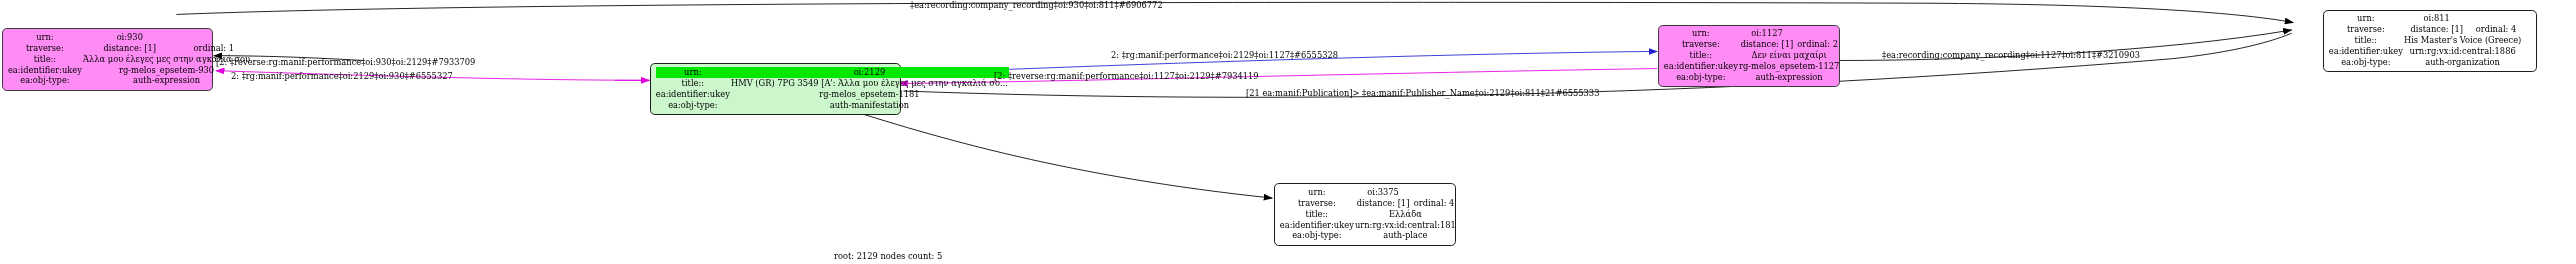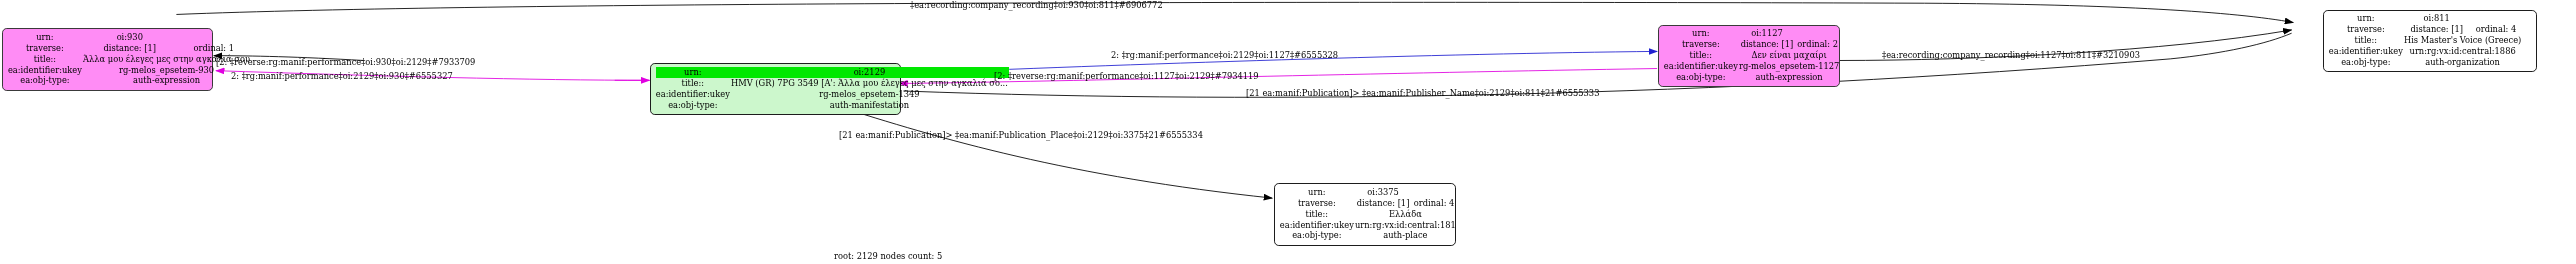--- a/index.html
+++ b/index.html
@@ -117,21 +117,21 @@
           <tr>
         <td class="k hl">urn:</td>
         <td class="v hl">oi:2129</td>
       </tr>
       <tr>
         <td class="k">title::</td>
         <td class="v">HMV (GR) 7PG 3549 [A': Άλλα μου έλεγες μες στην αγκαλιά σο...</td>
       </tr>
       <tr>
         <td class="k">ea:identifier:ukey</td>
-        <td class="v">rg-melos_epsetem-1349</td>
+        <td class="v">rg-melos_epsetem-1181</td>
       </tr>
       <tr>
         <td class="k">ea:obj-type:</td>
         <td class="v">auth-manifestation</td>
       </tr>
     </tbody>
       </table>
   </div>
 
   <div class="node magenta" style="left:1658px;top:24.6px;width:182px;">
@@ -228,18 +228,17 @@
   <div class="edgelabel" style="left:231px;top:72px;">2: ‡rg:manif:performance‡oi:2129‡oi:930‡#6555327</div>
 
   <div class="edgelabel" style="left:1111px;top:51px;">2: ‡rg:manif:performance‡oi:2129‡oi:1127‡#6555328</div>
 
   <div class="edgelabel" style="left:994px;top:72px;">[2: ‡reverse:rg:manif:performance‡oi:1127‡oi:2129‡#7934119</div>
 
   <div class="edgelabel" style="left:1882px;top:51px;">‡ea:recording:company_recording‡oi:1127‡oi:811‡#3210903</div>
 
   <div class="edgelabel" style="left:1246px;top:89px;">[21 ea:manif:Publication]&gt; ‡ea:manif:Publisher_Name‡oi:2129‡oi:811‡21#6555333</div>
 
-  <div class="edgelabel" style="left:839px;top:131px;">[21 ea:manif:Publication]&gt; ‡ea:manif:Publication_Place‡oi:2129‡oi:3375‡21#6555334</div>
 
   <div class="footer" style="left:834px;top:251px;">root: 2129 nodes count: 5</div>
 
 </div>
 
 
 </body></html>

